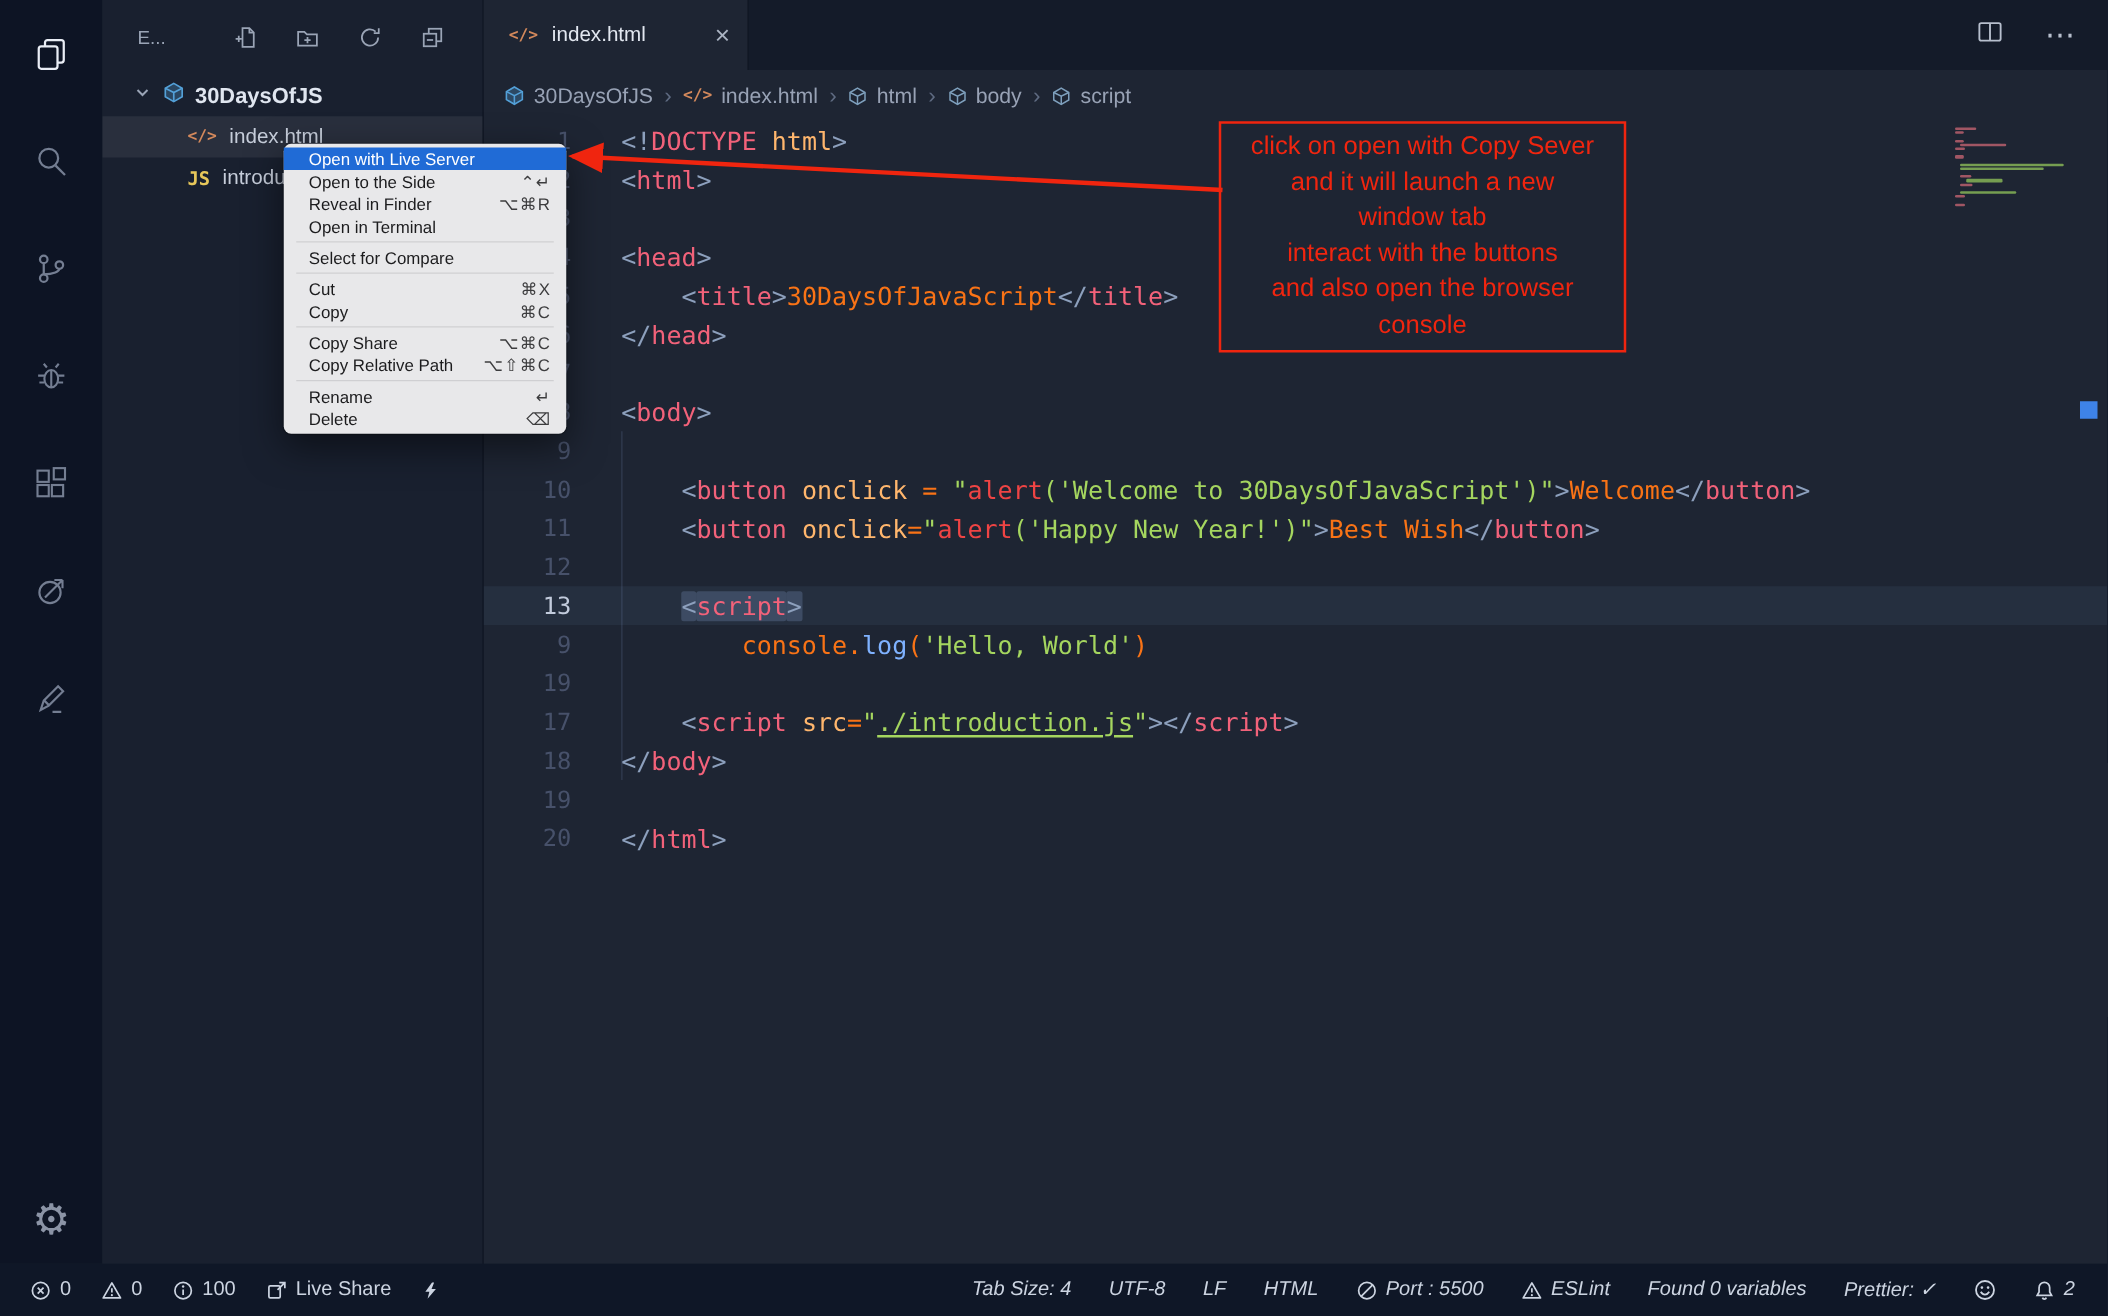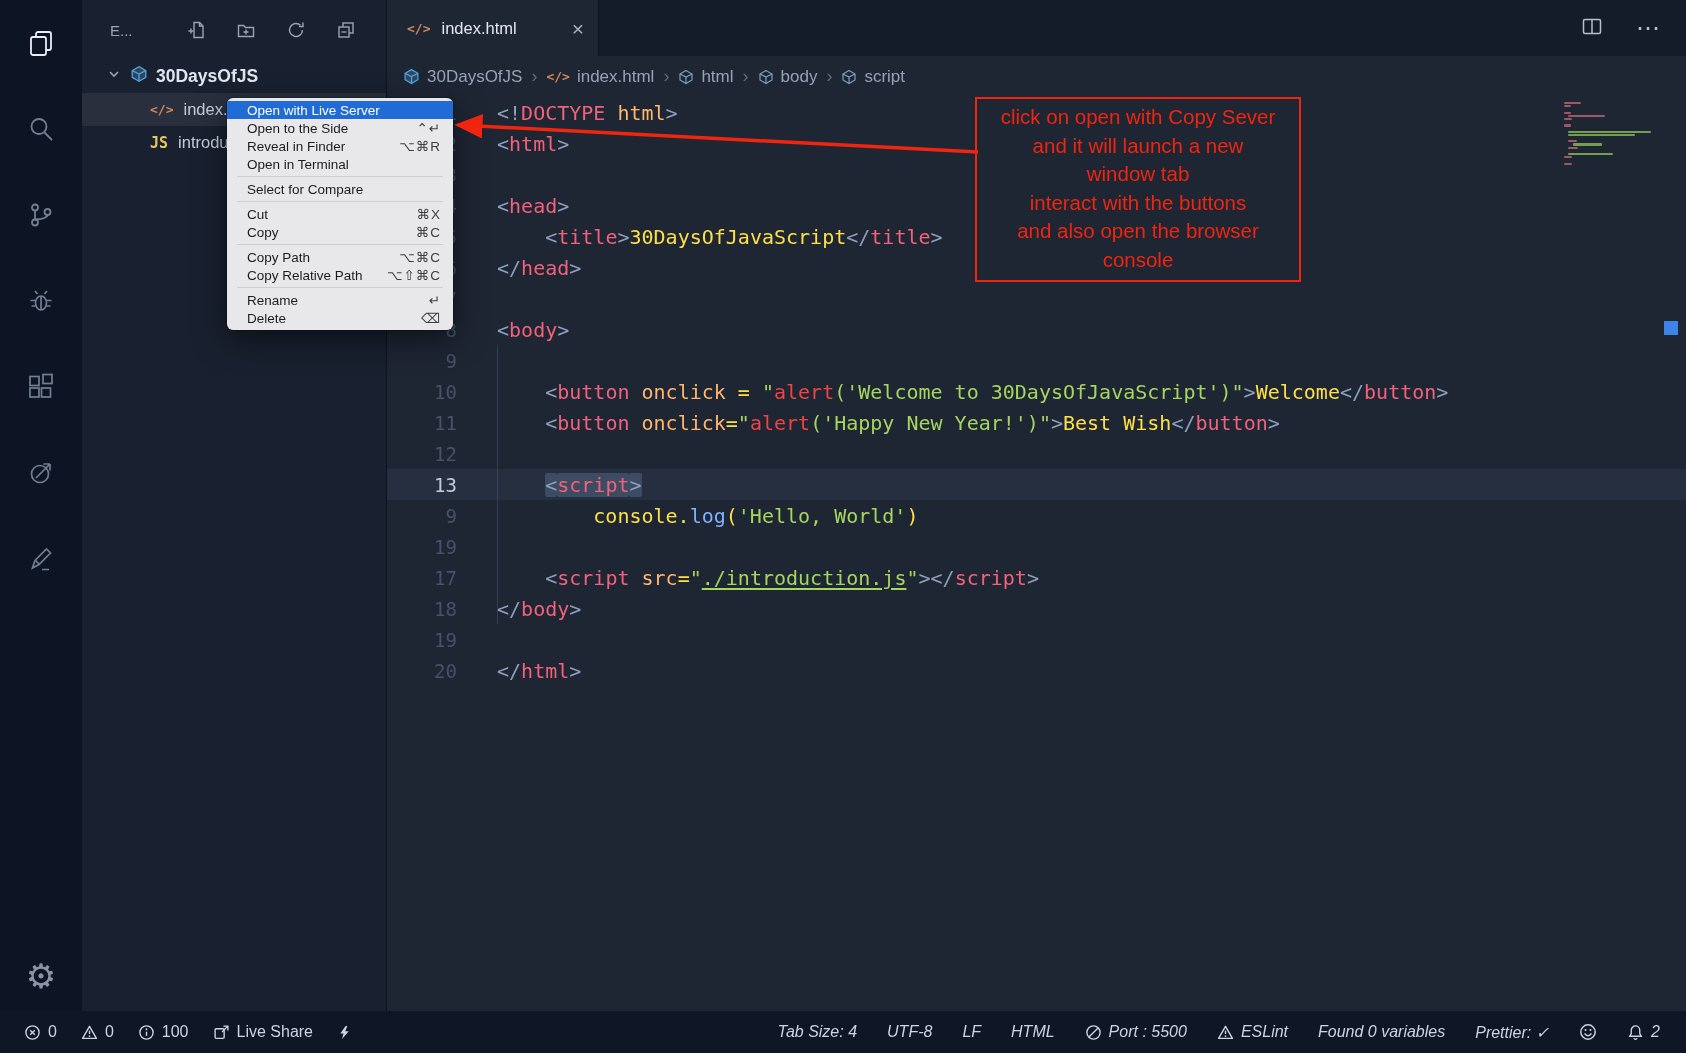--- a/index.html
+++ b/index.html
@@ -46,38 +46,38 @@
   .code { position:absolute; top:97px; left:0; right:0; bottom:0;
           font-family:"DejaVu Sans Mono","Liberation Mono",monospace; font-size:20px; }
   .indent-guide { position:absolute; left:110px; top:248px; height:279px; width:1px; background:#323c52; }
   .code-row { height:31px; display:flex; align-items:center; position:relative; }
   .code-row.current { background:rgba(110,135,180,.10); }
   .ln { width:70px; text-align:right; color:#47516a; font-size:19px; flex:none; }
   .ln.cur { color:#c2cbdc; }
   .lc { margin-left:40px; white-space:pre; }
 
   .tk-p{color:#8da0bd} .tk-t{color:#f2627a} .tk-a{color:#ffb66d} .tk-s{color:#a5d65f}
-  .tk-fn{color:#ef4444} .tk-m{color:#7fb2ff} .tk-w{color:#fde047}
+  .tk-fn{color:#ef4444} .tk-m{color:#7fb2ff} .tk-w{color:#f97316}
   .tk-lk{color:#a5d65f; text-decoration:underline; text-underline-offset:3px;}
   .box{background:rgba(125,150,195,.28); border-radius:2px;}
 
   .minimap { position:absolute; top:5px; right:30px; width:92px; }
   .mm-bar { height:2.2px; border-radius:1px; margin-bottom:1px; opacity:.85; }
   .ov-marker { position:absolute; top:224px; right:8px; width:14px; height:14px; background:#3e83e8; }
 
   
   .statusbar { position:absolute; left:0; right:0; bottom:0; height:42px; background:#0f1727;
                display:flex; align-items:center; padding:0 26px 0 24px; color:#ccd4e1; font-size:16px; }
   .st-item { display:flex; align-items:center; gap:7px; margin-right:24px; cursor:pointer; white-space:nowrap; }
   .st-right { margin-left:auto; display:flex; align-items:center; gap:30px; }
   .st-right .st-item { margin-right:0;font-style:italic; }
   .st-item svg { display:block; }
 
   
-  .context-menu { position:absolute; left:227px; top:98px; width:226px; background:#e8e8ea; border-radius:6px;
+  .context-menu { position:absolute; left:227px; top:115px; width:226px; background:#e8e8ea; border-radius:6px;
                   box-shadow:0 10px 30px rgba(0,0,0,.5), 0 0 0 1px rgba(0,0,0,.18);
                   padding:3px 0; z-index:40; font-size:13.5px; color:#1c1c1e; }
   .cm-item { display:flex; justify-content:space-between; align-items:center; padding:0 12px 0 20px; height:18px; cursor:pointer; }
   .cm-item.hl { background:#206bd6; color:#fff; }
   .cm-short { color:#3c3c3e; letter-spacing:1px; }
   .cm-sep { height:1px; background:#cfcfd2; margin:3px 10px; }
 
   
   .annotation-box { position:absolute; left:975px; top:97px; width:326px; border:2.5px solid #f0250f; z-index:30;
                     padding:4px 4px 6px; text-align:center; color:#f0250f; font-size:20.5px; line-height:28.5px; }
@@ -497,21 +497,21 @@
       <div class="cm-item">
         <span class="cm-label">Cut</span>
         <span class="cm-short">⌘X</span>
       </div>
       <div class="cm-item">
         <span class="cm-label">Copy</span>
         <span class="cm-short">⌘C</span>
       </div>
       <div class="cm-sep"></div>
       <div class="cm-item">
-        <span class="cm-label">Copy Path</span>
+        <span class="cm-label">Copy Share</span>
         <span class="cm-short">⌥⌘C</span>
       </div>
       <div class="cm-item">
         <span class="cm-label">Copy Relative Path</span>
         <span class="cm-short">⌥⇧⌘C</span>
       </div>
       <div class="cm-sep"></div>
       <div class="cm-item">
         <span class="cm-label">Rename</span>
         <span class="cm-short">↵</span>

